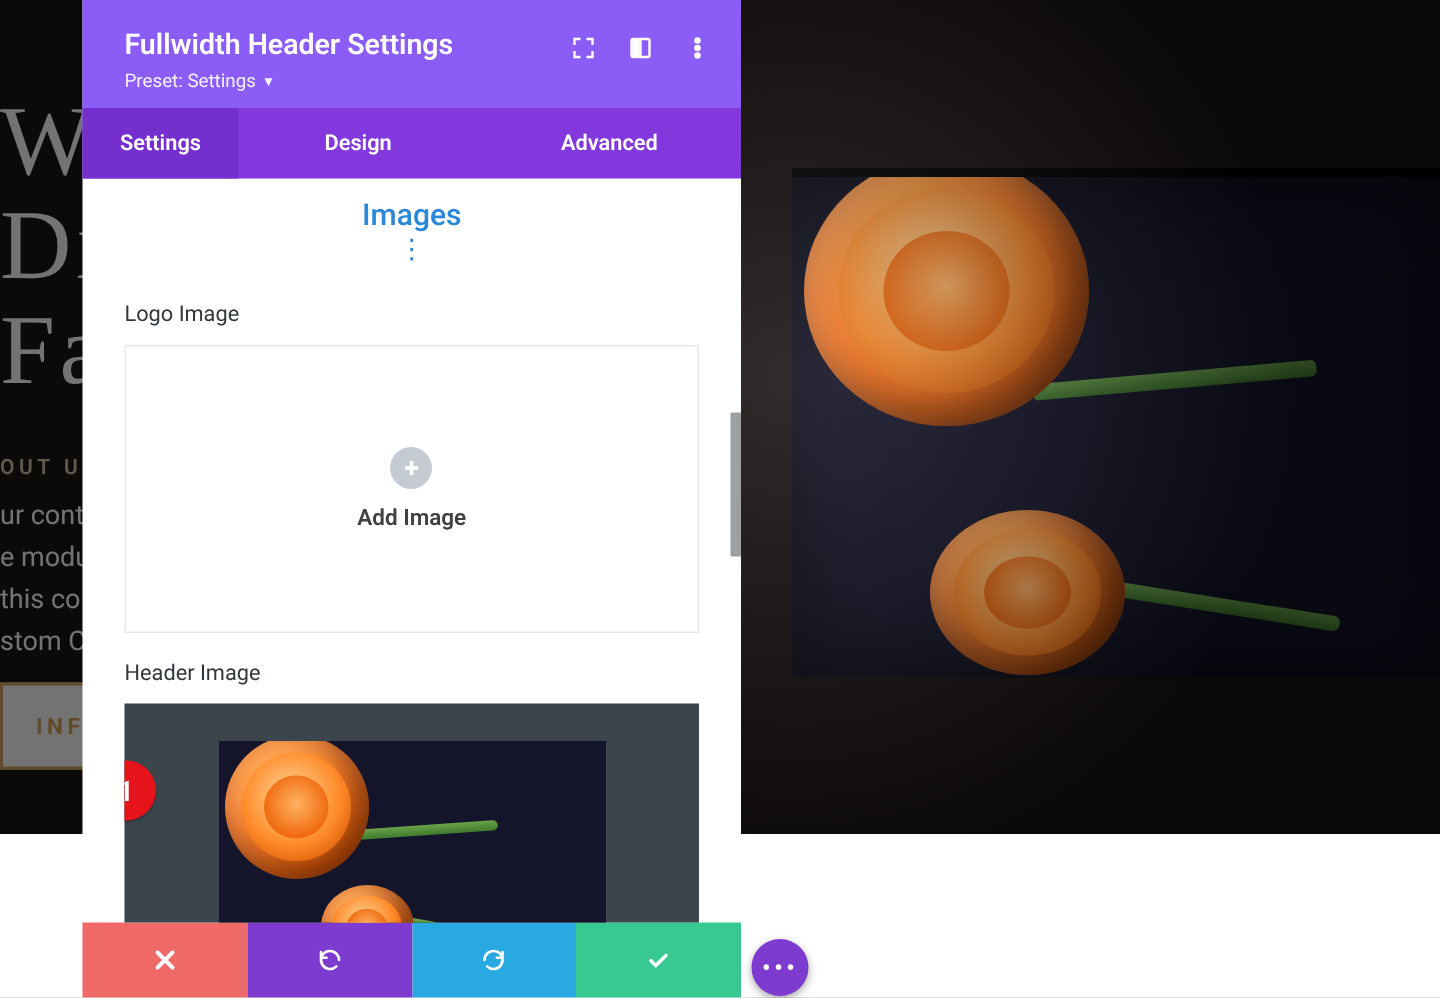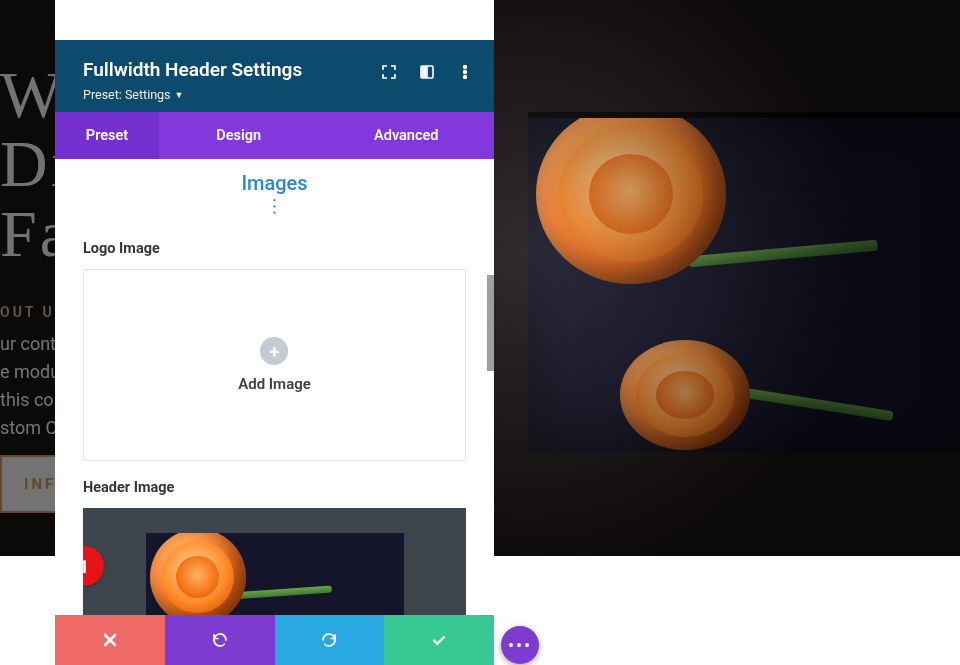--- a/index.html
+++ b/index.html
@@ -63,24 +63,23 @@
   }
 
   
   .panel {
     position: absolute; left: 55px; top: 0; width: 439px; height: 665px;
     background: #fff;
     display: flex; flex-direction: column;
     box-shadow: 0 0 0 rgba(0,0,0,0);
   }
   .panel-header {
-    background: #0c4a6e; color: #fff;
+    background: #8b5cf6; color: #fff;
     padding: 18px 22px 10px 28px;
     position: relative;
-    margin-top: 40px;
   }
   .panel-title { font-size: 19px; font-weight: 600; }
   .panel-sub { font-size: 12.5px; margin-top: 6px; opacity: 0.92; }
   .panel-sub .caret{ margin-left:4px; font-size:9px; position:relative; top:-1px; }
   .hdr-icons{
     position:absolute; top:18px; right:10px; display:flex; gap:0;
   }
   .hdr-icon{
     width:38px; height:28px; display:flex; align-items:center; justify-content:center;
     color:#fff; cursor:pointer;
@@ -103,21 +102,21 @@
   }
   .section-row{
     display:flex; align-items:center; justify-content:space-between;
     padding: 2px 28px 6px 28px;
     flex-direction: column;
   }
   .section-title{ color:#2b87da; font-size:20px; font-weight:500; }
   .ellipsis-v{ color:#2b87da; font-size:18px; letter-spacing:0; }
 
   .field-label{
-    color:#32373c; font-size:14.5px; font-weight:700; padding: 18px 28px 12px 28px;
+    color:#32373c; font-size:14.5px; font-weight:400; padding: 18px 28px 12px 28px;
   }
   .upload-box{
     margin: 0 28px; border:1px solid #e6e9ec; height:192px;
     display:flex; align-items:center; justify-content:center;
   }
   .upload-inner{ text-align:center; color:#aeb5bc; }
   .plus-circle{
     width:28px; height:28px; border-radius:50%; background:#c4cbd2; color:#fff;
     display:flex; align-items:center; justify-content:center; margin:0 auto 10px;
     font-size:18px; font-weight:700;
@@ -227,21 +226,21 @@
           <svg viewBox="0 0 16 16">
               <circle cx="8" cy="3" r="1.4" fill="#fff"></circle>
               <circle cx="8" cy="8" r="1.4" fill="#fff"></circle>
               <circle cx="8" cy="13" r="1.4" fill="#fff"></circle>
             </svg>
         </div>
       </div>
     </div>
 
     <div class="tabs">
-      <div class="tab active">Preset</div>
+      <div class="tab active">Settings</div>
       <div class="tab">Design</div>
       <div class="tab">Advanced</div>
     </div>
 
     <div class="panel-body">
       <div class="section-row">
         <div class="section-title">Images</div>
         <div class="ellipsis-v">⋮</div>
       </div>
 

